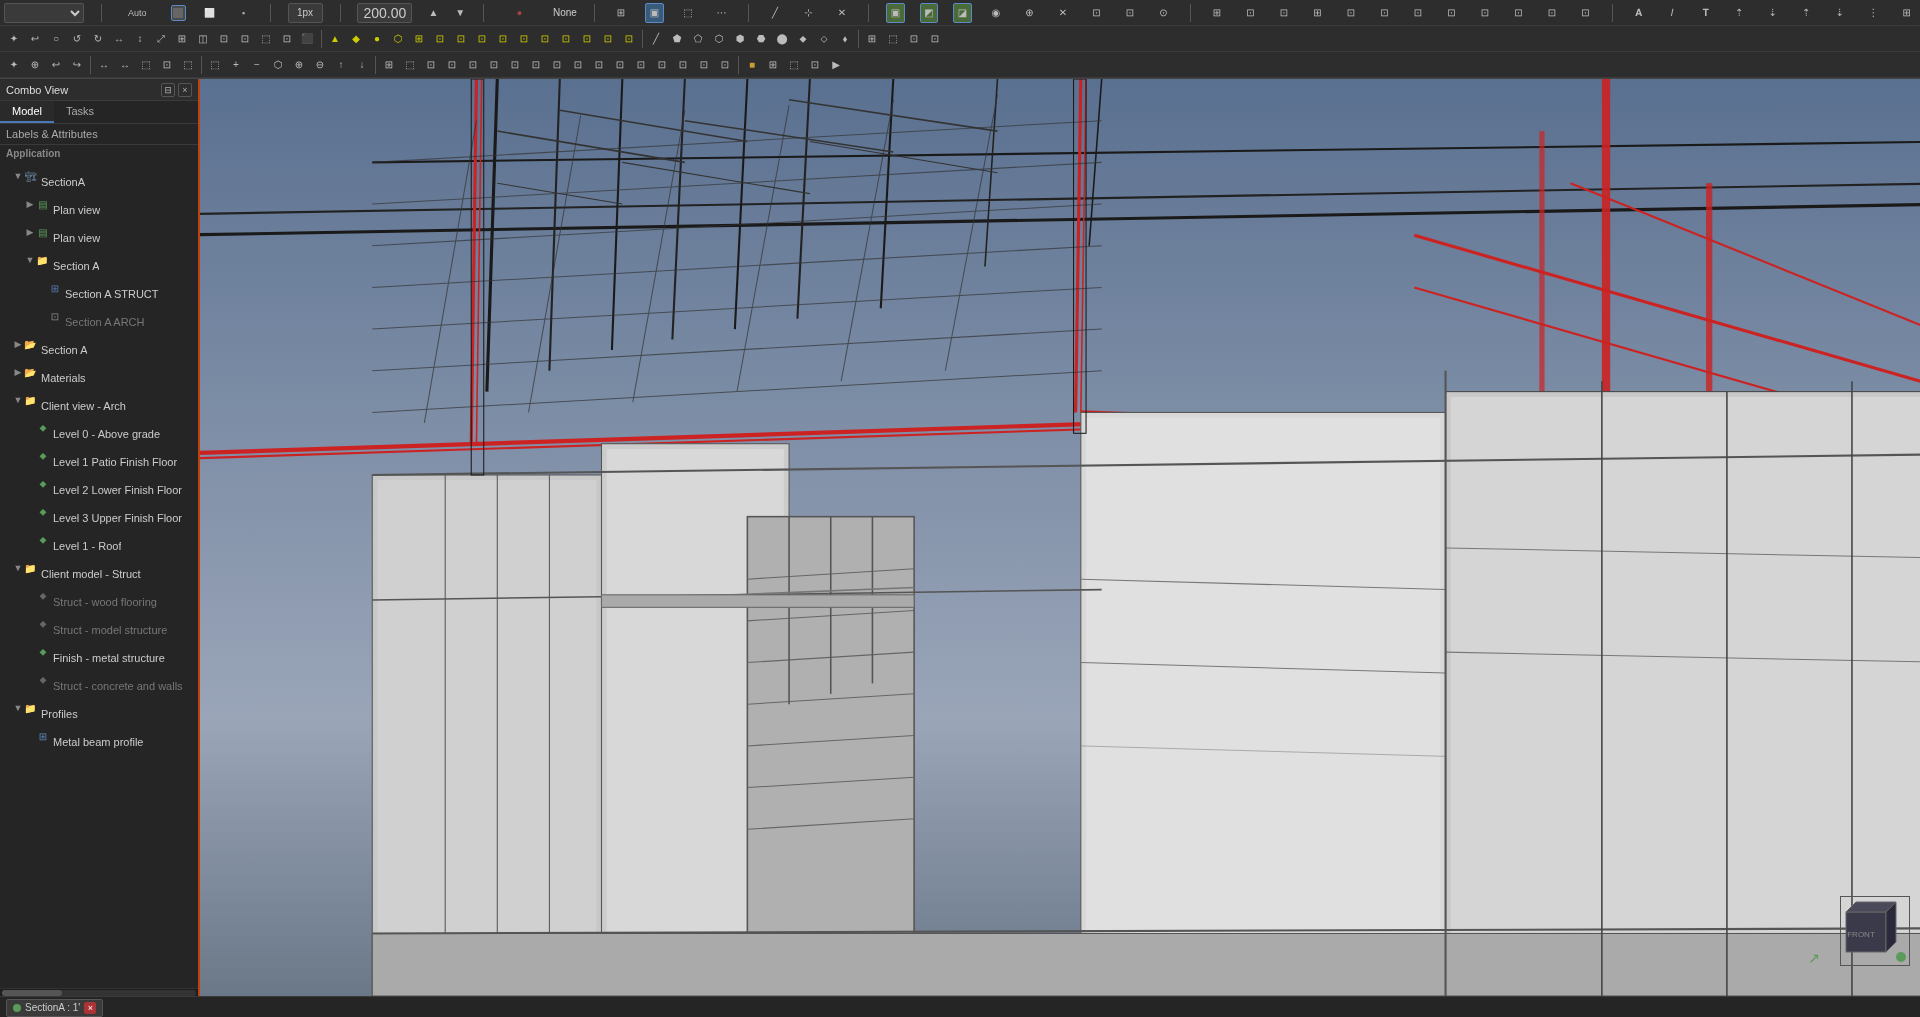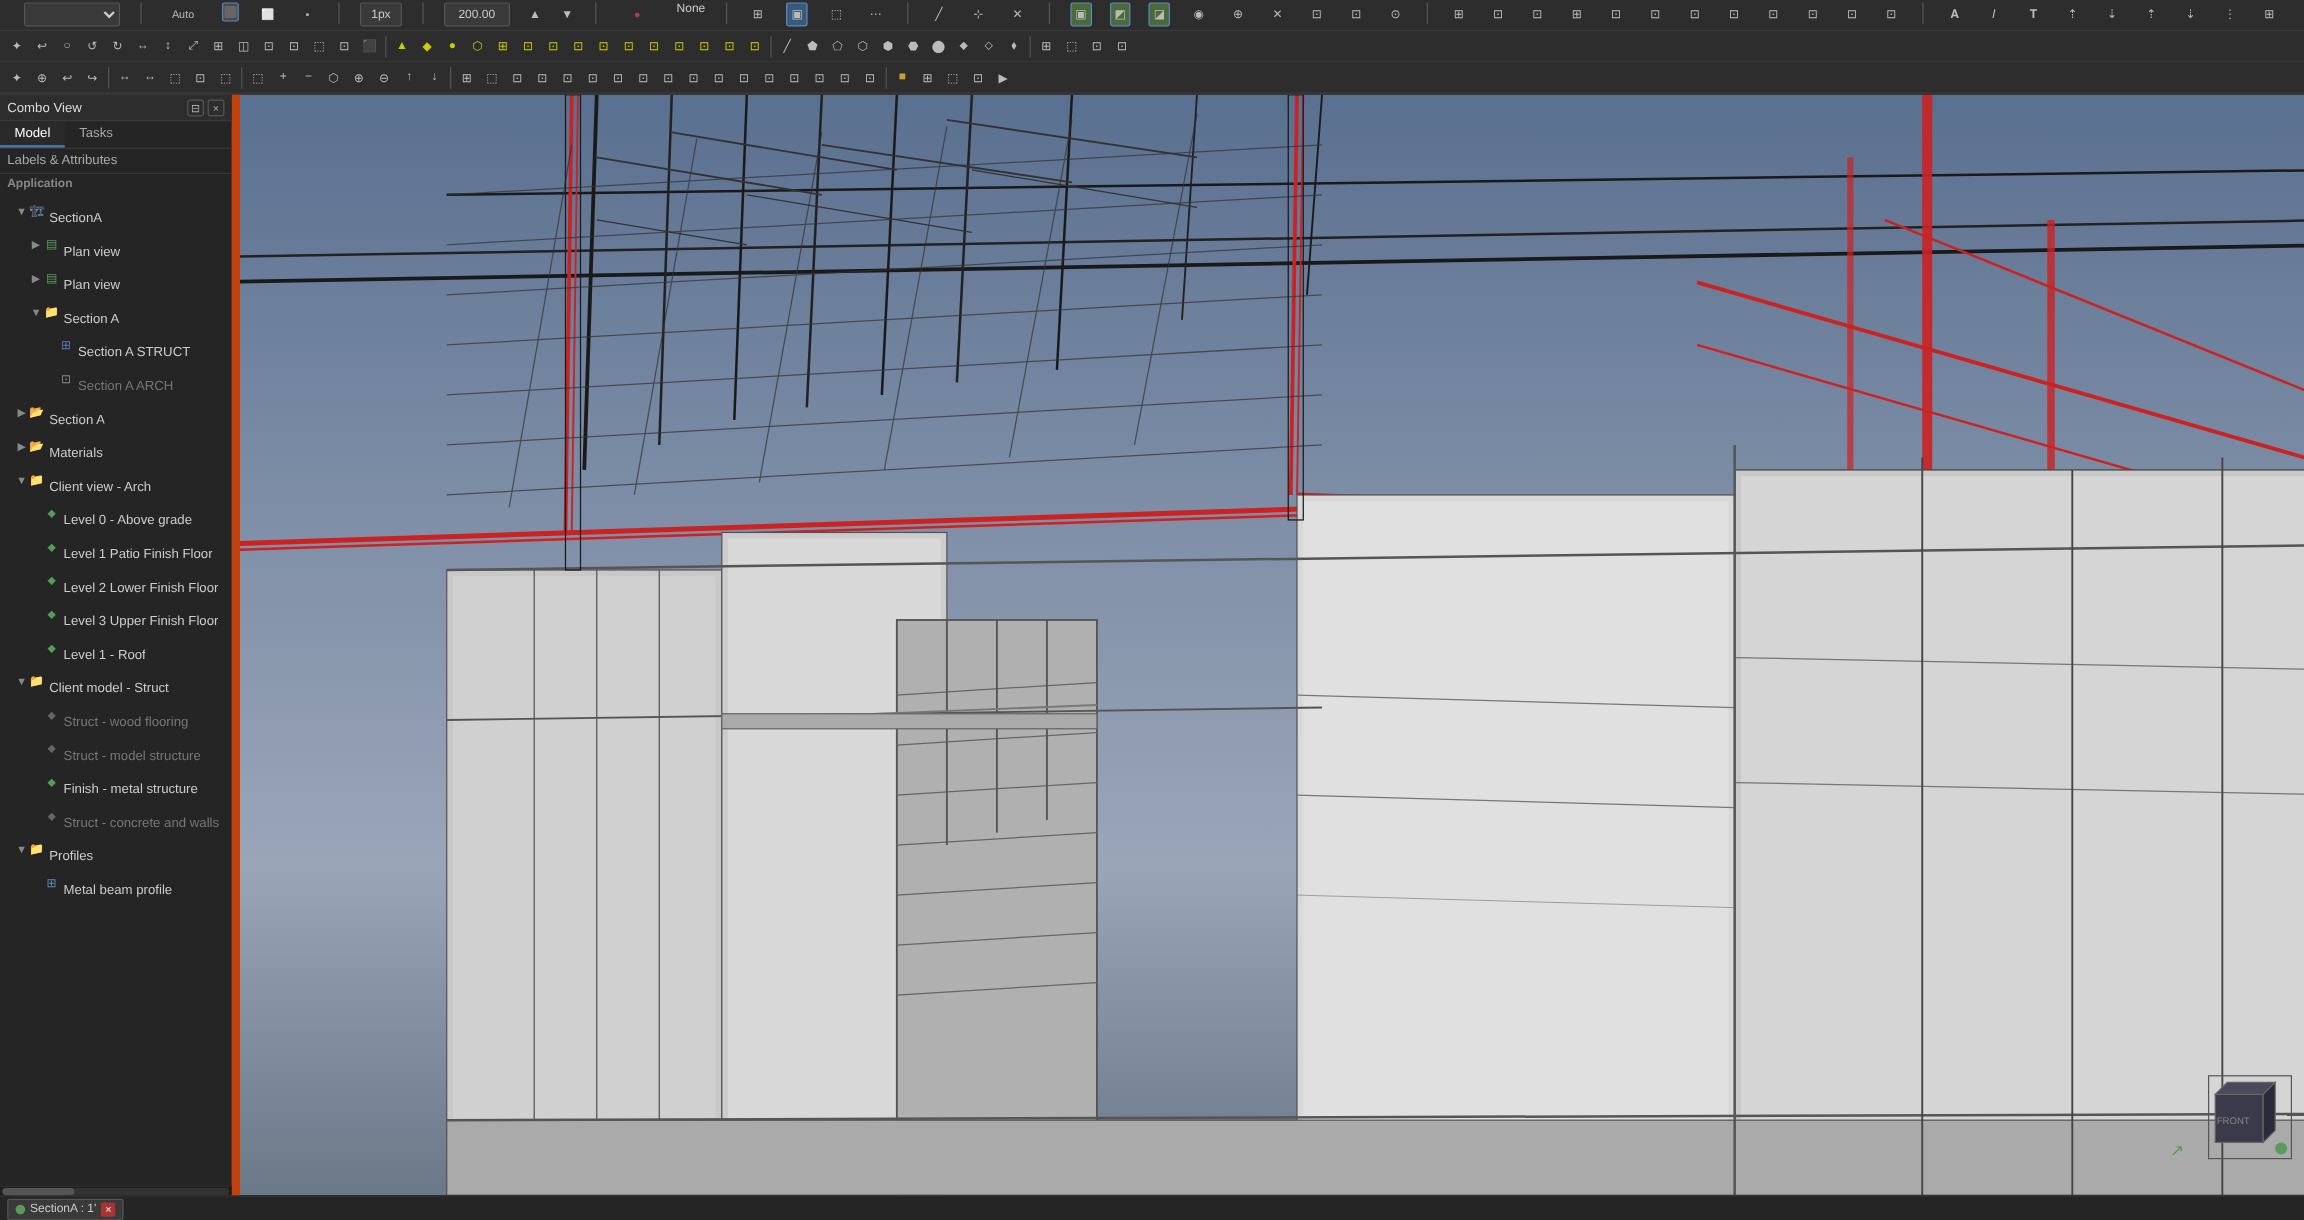--- a/index.html
+++ b/index.html
@@ -1,33 +1,33 @@
 <!DOCTYPE html>
 <html><head>
   <meta charset="utf-8">
   <style>
     * { margin: 0; padding: 0; box-sizing: border-box; }
     body { width: 1920px; height: 1017px; background: #1a1a1a; font-family: 'Segoe UI', Arial, sans-serif; font-size: 11px; color: #cccccc; overflow: hidden; }
 
     
     #top-toolbars { background: #2d2d2d; border-bottom: 1px solid #444; }
 
-    #toolbar-row1 { display: flex; height: 26px; padding: 2px 20px; gap: 15px; background: #2d2d2d; border-bottom: 1px solid #3a3a3a; flex-wrap: nowrap; overflow: hidden; }
+    #toolbar-row1 { display: flex; align-items: center; height: 26px; padding: 2px 4px; gap: 15px; background: #2d2d2d; border-bottom: 1px solid #3a3a3a; flex-wrap: nowrap; overflow: hidden; }
     #toolbar-row2 { display: flex; align-items: center; height: 26px; padding: 2px 4px; gap: 1px; background: #2d2d2d; border-bottom: 1px solid #3a3a3a; }
     #toolbar-row3 { display: flex; align-items: center; height: 26px; padding: 2px 4px; gap: 1px; background: #2d2d2d; border-bottom: 1px solid #3a3a3a; }
 
     .tb-btn { width: 20px; height: 20px; background: transparent; border: 1px solid transparent; color: #bbb; font-size: 10px; cursor: pointer; display: flex; align-items: center; justify-content: center; border-radius: 2px; }
     .tb-btn.active { background: #4a7ab5; border-color: #5a8ac5; }
     .tb-separator { width: 1px; height: 18px; background: #555; margin: 0 2px; }
 
     
     #main-area { display: flex; height: calc(1017px - 22px - 26px - 26px - 26px - 22px); }
 
     
-    #left-panel { width: 200px; background: #252525; border-right: 7px solid #c2410c; display: flex; flex-direction: column; flex-shrink: 0; }
+    #left-panel { width: 200px; background: #252525; border-right: 2px solid #c2410c; display: flex; flex-direction: column; flex-shrink: 0; }
     #combo-view-header { display: flex; align-items: center; justify-content: space-between; padding: 4px 6px; background: #2d2d2d; border-bottom: 1px solid #3a3a3a; height: 22px; }
     #combo-view-title { font-size: 11px; color: #ddd; }
     .header-btn { width: 14px; height: 14px; background: transparent; border: 1px solid #555; color: #aaa; font-size: 9px; cursor: pointer; display: flex; align-items: center; justify-content: center; border-radius: 2px; }
     #panel-tabs { display: flex; border-bottom: 1px solid #3a3a3a; }
     .panel-tab { padding: 4px 12px; font-size: 11px; color: #aaa; cursor: pointer; border-bottom: 2px solid transparent; }
     .panel-tab.active { color: #fff; border-bottom: 2px solid #4a7ab5; background: #2a2a2a; }
     #labels-attrs { padding: 4px 6px; font-size: 11px; color: #aaa; border-bottom: 1px solid #3a3a3a; }
     #application-label { padding: 3px 6px; font-size: 10px; color: #888; font-weight: bold; }
 
     #tree-container { flex: 1; overflow-y: auto; overflow-x: hidden; }
@@ -89,21 +89,21 @@
     <button class="tb-btn">
       <span style="font-size:9px; color:#aaa;">▪</span>
     </button>
 
     <div class="tb-separator"></div>
 
     <input type="text" id="line-width" value="1px" style="width: 35px; height: 20px; background: rgb(58, 58, 58); border: 1px solid rgb(85, 85, 85); color: rgb(204, 204, 204); font-size: 10px; text-align: center; border-radius: 2px;">
 
     <div class="tb-separator"></div>
 
-    <input type="text" id="zoom-val" value="200.00" style="width: 55px; height: 20px; background: rgb(58, 58, 58); border: 1px solid rgb(85, 85, 85); color: rgb(204, 204, 204); font-size: 10px; text-align: center; border-radius: 2px;">
+    <input type="text" id="zoom-val" value="200.00" style="width: 55px; height: 20px; background: rgb(58, 58, 58); border: 1px solid rgb(85, 85, 85); color: rgb(204, 204, 204); font-size: 14px; text-align: center; border-radius: 2px;">
     <button class="tb-btn" style="width:12px;">▲</button>
     <button class="tb-btn" style="width:12px;">▼</button>
 
     <div class="tb-separator"></div>
 
     <button class="tb-btn" style="width:40px;font-size:9px;color:#aa4444;">●</button>
     <span style="font-size:10px;color:#ccc;">None</span>
 
     <div class="tb-separator"></div>
 

